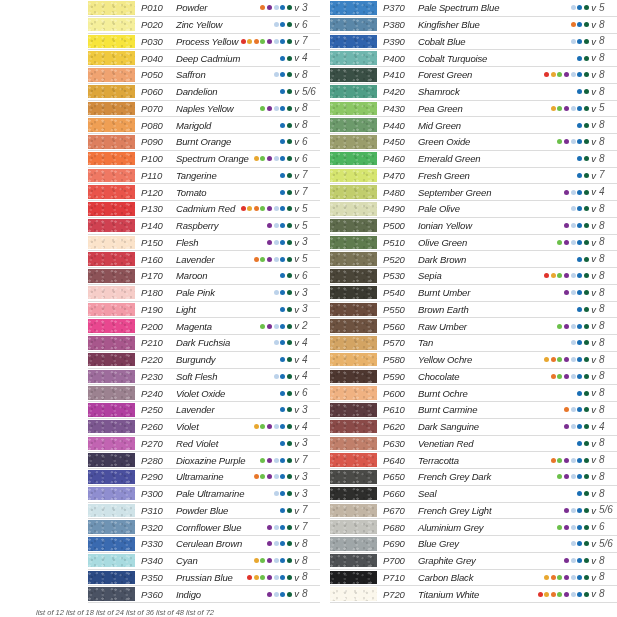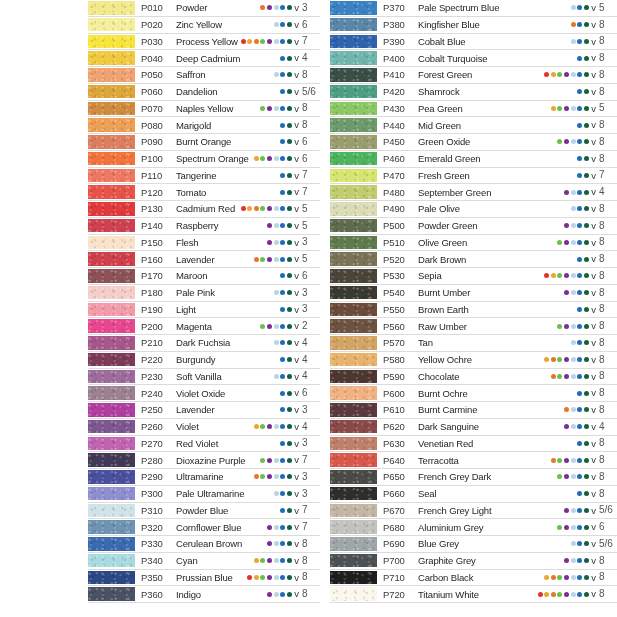--- a/index.html
+++ b/index.html
@@ -8,20 +8,21 @@
     width:617px;height:617px;
     background:#ffffff;
     font-family:"Liberation Sans", sans-serif;
     overflow:hidden;
     color:#2b2b2b;
   }
   #sheet{
     position:relative;
     width:590px;height:617px;
     box-sizing:border-box;
+    font-style:italic;
   }
   .columns{
     display:flex;
     width:617px;
     align-items:flex-start;
   }
   .col{
     flex:0 0 auto;
     box-sizing:border-box;
   }
@@ -490,21 +491,21 @@
             </span>
             <span class="vmark">v</span>
             <span class="perm">4</span>
           </span>
         </div>
         <div class="row">
           <div class="swatch" style="background: rgb(157, 108, 156);">
             <span class="tex"></span>
           </div>
           <span class="code">P230</span>
-          <span class="nm">Soft Vanilla</span>
+          <span class="nm">Soft Flesh</span>
           <span class="right-group">
             <span class="dots">
               <span class="dot" style="background: rgb(188, 210, 234);"></span>
               <span class="dot" style="background: rgb(26, 111, 181);"></span>
               <span class="dot" style="background: rgb(17, 98, 61);"></span>
             </span>
             <span class="vmark">v</span>
             <span class="perm">4</span>
           </span>
         </div>
@@ -944,21 +945,21 @@
             </span>
             <span class="vmark">v</span>
             <span class="perm">8</span>
           </span>
         </div>
         <div class="row">
           <div class="swatch" style="background: rgb(94, 107, 76);">
             <span class="tex"></span>
           </div>
           <span class="code">P500</span>
-          <span class="nm">Powder Green</span>
+          <span class="nm">Ionian Yellow</span>
           <span class="right-group">
             <span class="dots">
               <span class="dot" style="background: rgb(123, 47, 145);"></span>
               <span class="dot" style="background: rgb(188, 210, 234);"></span>
               <span class="dot" style="background: rgb(26, 111, 181);"></span>
               <span class="dot" style="background: rgb(17, 98, 61);"></span>
             </span>
             <span class="vmark">v</span>
             <span class="perm">8</span>
           </span>
@@ -1343,14 +1344,17 @@
               <span class="dot" style="background: rgb(17, 98, 61);"></span>
             </span>
             <span class="vmark">v</span>
             <span class="perm">8</span>
           </span>
         </div>
       </div>
 
   </div>
 
+  <div class="footer" id="footer-strip">
+    <span>list of 12 list of 18 list of 24 list of 36 list of 48 list of 72</span>
+  </div>
 
 </div>
 
 </body></html>

